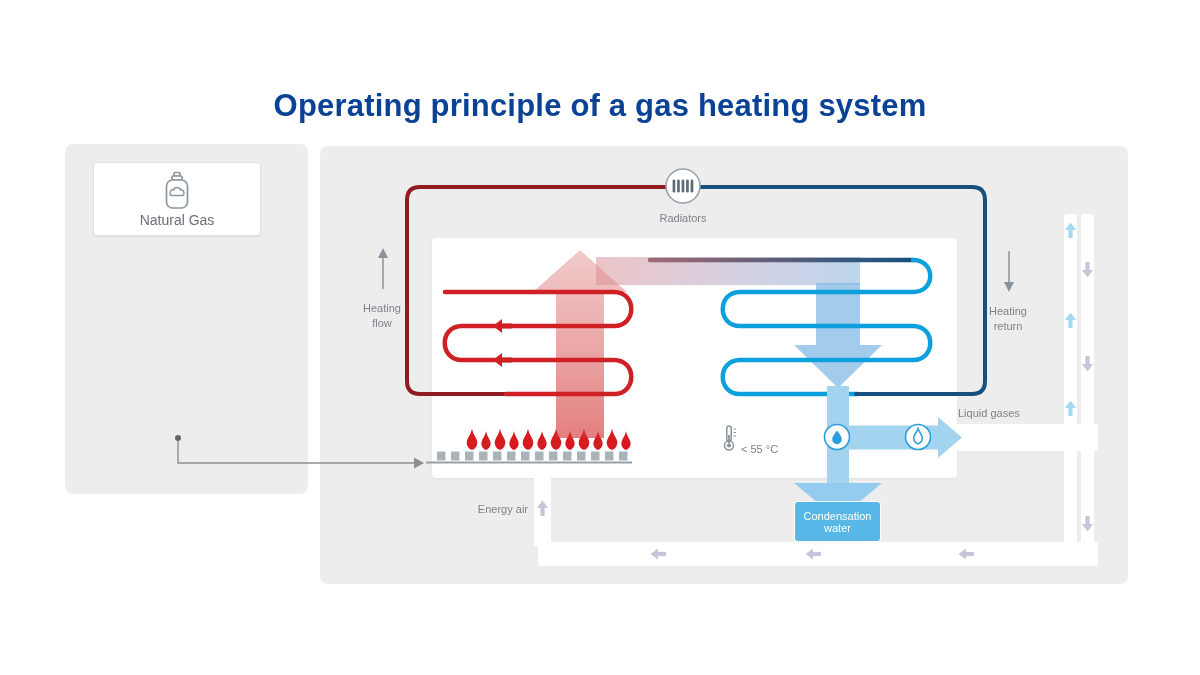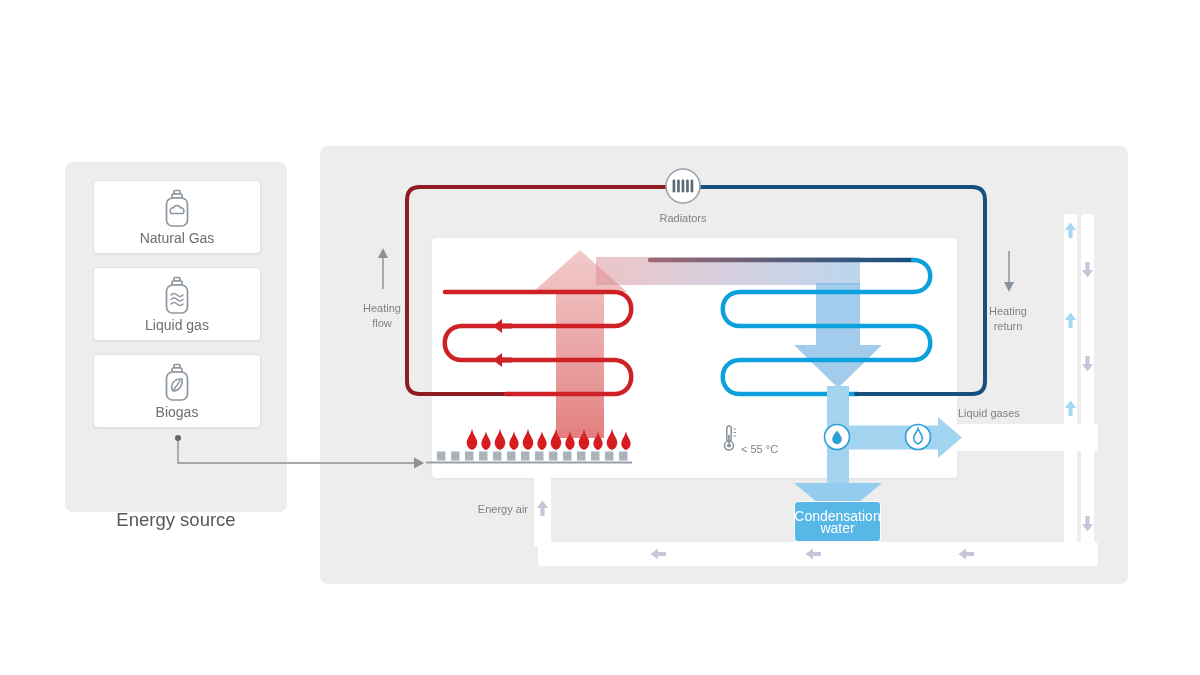--- a/index.html
+++ b/index.html
@@ -1,21 +1,21 @@
 <!DOCTYPE html>
 <html><head>
 <meta charset="utf-8">
 <style>
   html,body{margin:0;padding:0;background:#fff;}
   #stage{position:relative;width:1200px;height:675px;background:#fff;overflow:hidden;
          font-family:"Liberation Sans",sans-serif;}
   #title{position:absolute;left:0;top:88px;width:1200px;margin:0;text-align:center;
          font-size:31px;font-weight:600;color:#0a4296;letter-spacing:.2px;}
   .panel{position:absolute;background:#ededed;border-radius:8px;}
-  #energy-panel{left:65px;top:162px;width:222px;height:350px;}
+  #energy-panel{left:65px;top:144px;width:243px;height:350px;}
   #main-panel{left:320px;top:146px;width:808px;height:438px;}
   .src-box{position:absolute;left:28px;width:166px;height:72px;background:#fff;
            border:1px solid #e0e0e0;border-radius:4px;box-shadow:0 1px 2px rgba(0,0,0,.05);
            display:flex;flex-direction:column;align-items:center;justify-content:center;gap:1px;}
   #src-0{top:18px}#src-1{top:105px}#src-2{top:192px}
   .src-label{font-size:14px;color:#6a6f73;}
   #energy-caption{position:absolute;left:65px;top:509px;width:222px;text-align:center;
                   font-size:18.5px;color:#55595c;}
   .white-strip{position:absolute;background:#fff;}
   #combustion-box{left:432px;top:238px;width:525px;height:240px;border-radius:4px;
@@ -29,64 +29,43 @@
   .lbl{position:absolute;font-size:11px;color:#7d8288;}
   .preline{white-space:pre-line;}
   #lbl-radiators{left:633px;top:212px;width:100px;text-align:center;}
   #lbl-heating-flow{left:345px;top:301px;width:74px;text-align:center;line-height:15px;}
   #lbl-heating-return{left:971px;top:304px;width:74px;text-align:center;line-height:15px;}
   #lbl-exhaust{left:958px;top:407px;width:130px;}
   #lbl-supply{left:438px;top:503px;width:90px;text-align:right;}
   #lbl-temp{left:741px;top:431px;width:70px;margin-top:12px;}
   #condensation-box{position:absolute;left:795px;top:502px;width:85px;height:39px;
     background:#57b7e7;border-radius:3px;display:flex;align-items:center;justify-content:center;
-    text-align:center;color:#fff;font-size:14px;line-height:12px;
+    text-align:center;color:#fff;font-size:11px;line-height:12px;
     box-shadow:0 0 0 1px rgba(255,255,255,.9);}
   .bottle{stroke:#8d969e;stroke-width:1.7;fill:#fff;}
   .glyph{stroke:#8d969e;stroke-width:1.5;fill:none;stroke-linecap:round;}
 </style>
 </head>
 <body>
 
 <div id="stage">
 
+  <h1 id="title">Operating principle of a gas heating system</h1>
 
   <div class="panel" id="energy-panel">
     <div class="src-box" id="src-0">
       <svg width="40" height="40" viewBox="0 0 40 40">
         <rect class="bottle" x="17" y="1.5" width="6" height="3.5" rx="1"></rect>
         <rect class="bottle" x="15" y="5" width="10" height="4" rx="1.2"></rect>
         <rect class="bottle" x="9.5" y="9" width="21" height="28" rx="6"></rect>
         <path class="glyph" d="M14,24.5 C11.8,22 13.6,18.4 16.5,18.9 C17.5,15.8 22.5,15.8 23.5,18.9 C26.4,18.4 28.2,22 26,24.5 Z"></path>
       </svg>
       <div class="src-label">Natural Gas</div>
     </div>
-    <div class="src-box" id="src-1">
-      <svg width="40" height="40" viewBox="0 0 40 40">
-        <rect class="bottle" x="17" y="1.5" width="6" height="3.5" rx="1"></rect>
-        <rect class="bottle" x="15" y="5" width="10" height="4" rx="1.2"></rect>
-        <rect class="bottle" x="9.5" y="9" width="21" height="28" rx="6"></rect>
-        <path class="glyph" d="M14,19 q3,-3 6,0 q3,3 6,0"></path>
-        <path class="glyph" d="M14,23.5 q3,-3 6,0 q3,3 6,0"></path>
-        <path class="glyph" d="M14,28 q3,-3 6,0 q3,3 6,0"></path>
-      </svg>
-      <div class="src-label">Liquid gas</div>
-    </div>
-    <div class="src-box" id="src-2">
-      <svg width="40" height="40" viewBox="0 0 40 40">
-        <rect class="bottle" x="17" y="1.5" width="6" height="3.5" rx="1"></rect>
-        <rect class="bottle" x="15" y="5" width="10" height="4" rx="1.2"></rect>
-        <rect class="bottle" x="9.5" y="9" width="21" height="28" rx="6"></rect>
-        <path class="glyph" d="M16,28 C12.5,22 16.5,15.5 25,16 C26,23 21.5,28.5 16,28 Z"></path>
-        <path class="glyph" d="M16.5,27 C19,24 21,21 23,17.5"></path>
-      </svg>
-      <div class="src-label">Biogas</div>
-    </div>
   </div>
-  <div id="energy-caption">Energy source</div>
 
   <div class="panel" id="main-panel"></div>
 
   <div class="white-strip" id="combustion-box"></div>
   <div class="white-strip" id="supply-corridor"></div>
   <div class="white-strip" id="bottom-corridor"></div>
   <div class="white-strip" id="exhaust-corridor"></div>
   <div class="white-strip" id="flue-strip-a"></div>
   <div class="white-strip" id="flue-strip-b"></div>
 

